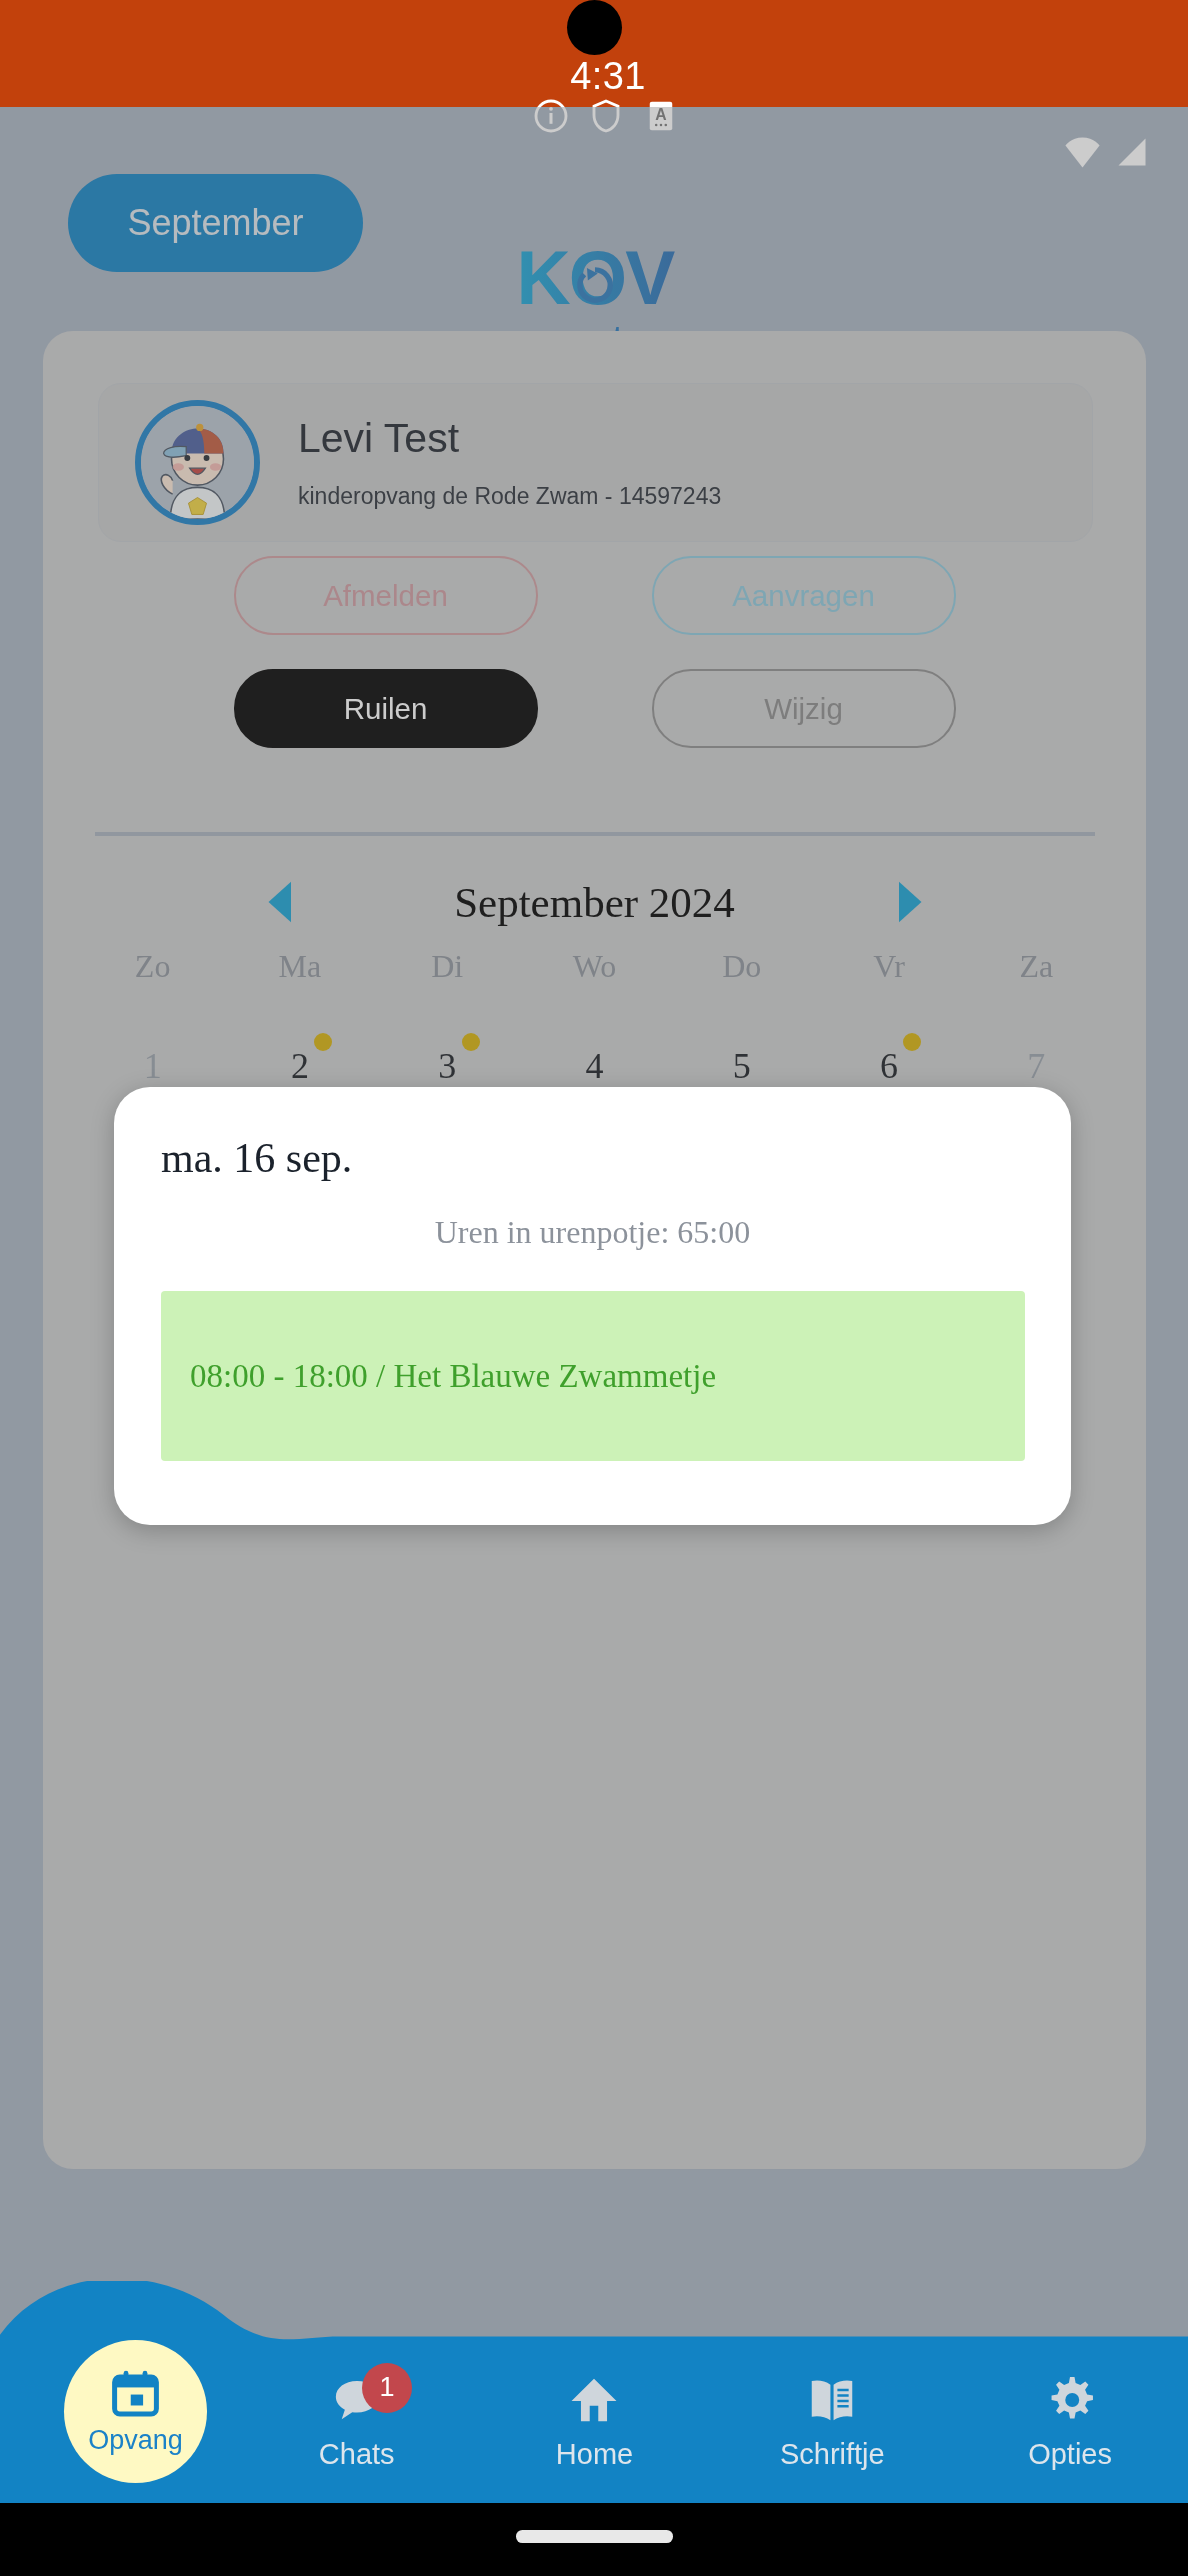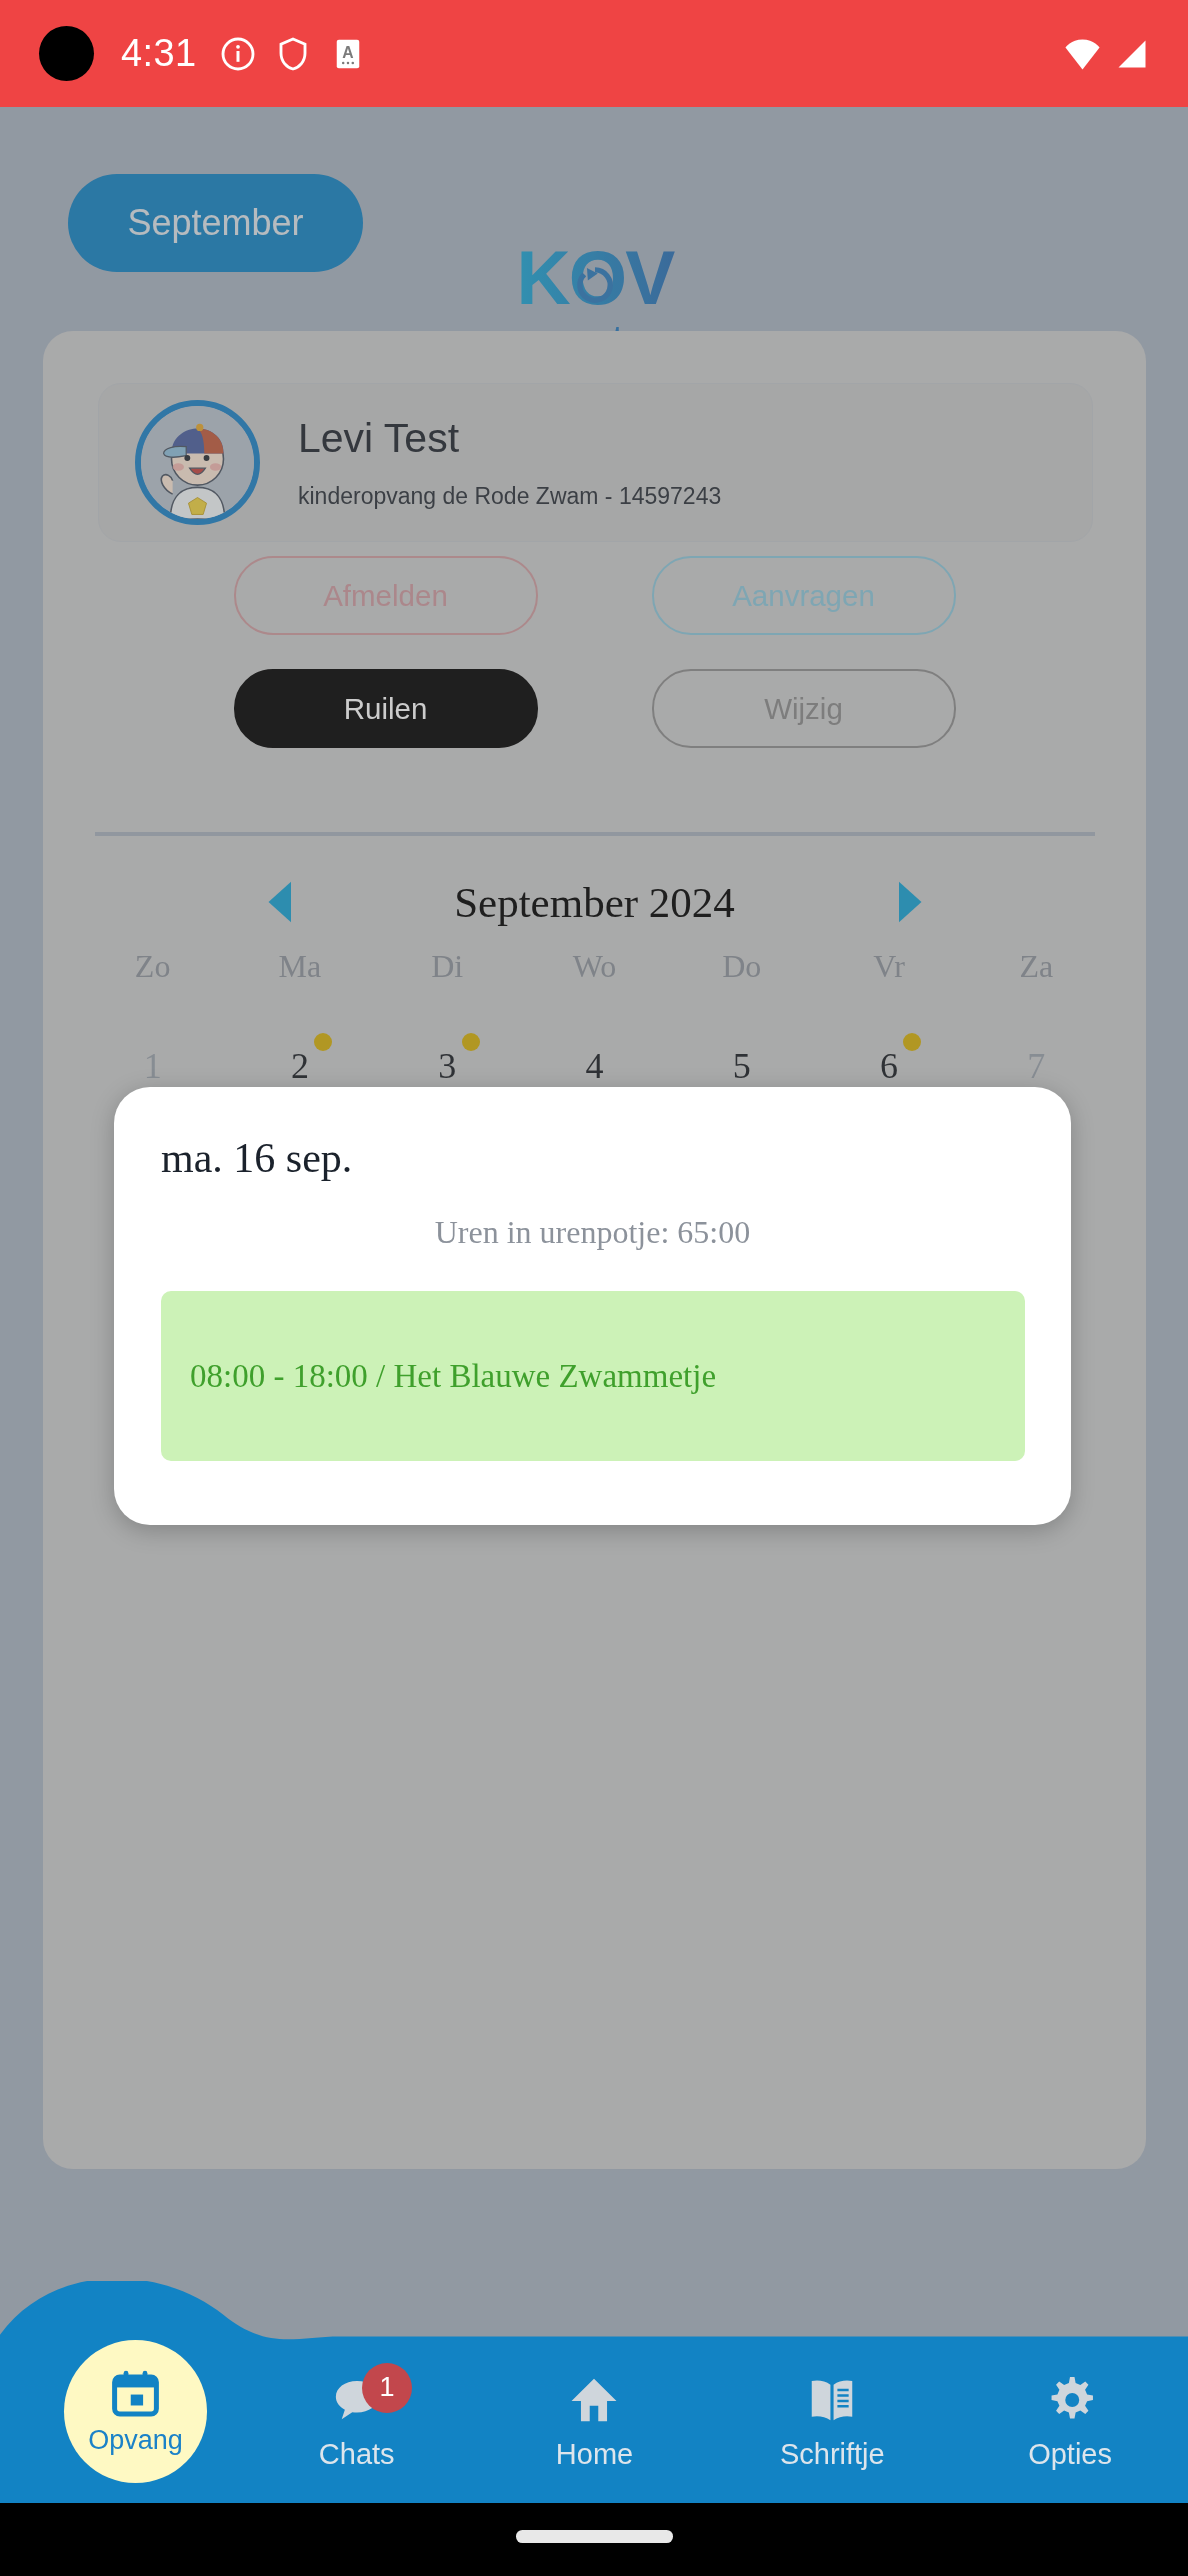--- a/index.html
+++ b/index.html
@@ -12,24 +12,25 @@
   #root {
     position: relative;
     width: 1189px; height: 2576px;
     background: #a9b4c2;
   }
 
   
   .statusbar {
     position: absolute; top: 0; left: 0;
     width: 1189px; height: 107px;
-    background: #ef4444;
+    background: #c2410c;
     display: flex; align-items: center;
     padding: 0 39px;
     color: #ffffff;
+    flex-direction: column;
   }
   .sb-camera {
     width: 55px; height: 55px; border-radius: 50%;
     background: #000000; flex: 0 0 auto;
   }
   .sb-time {
     font-size: 38px; margin-left: 27px; letter-spacing: 0.4px;
     font-family: "Liberation Sans", sans-serif;
   }
   .sb-icons { display: flex; align-items: center; gap: 19px; margin-left: 23px; }
@@ -170,21 +171,21 @@
     font-family: "Liberation Serif", serif;
   }
   .modal-hours {
     position: absolute; left: 0; top: 127px; width: 957px;
     text-align: center; font-size: 32px; color: #8c929b;
     font-family: "Liberation Serif", serif;
   }
   .modal-slot {
     position: absolute; left: 47px; top: 204px;
     width: 864px; height: 170px;
-    background: #ccf2b7; border-radius: 10px;
+    background: #ccf2b7; border-radius: 4px;
     display: flex; align-items: center;
   }
   .modal-slot-text {
     margin-left: 29px; font-size: 33px; color: #3fa02c;
     font-family: "Liberation Serif", serif;
   }
 
   
   .bottomwrap {
     position: absolute; left: 0; bottom: 0;

